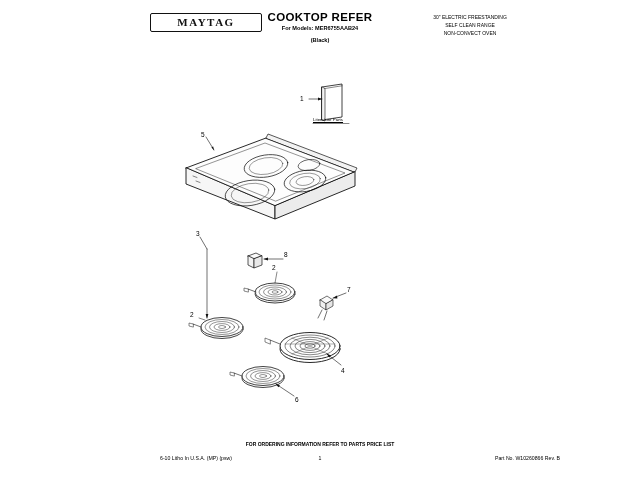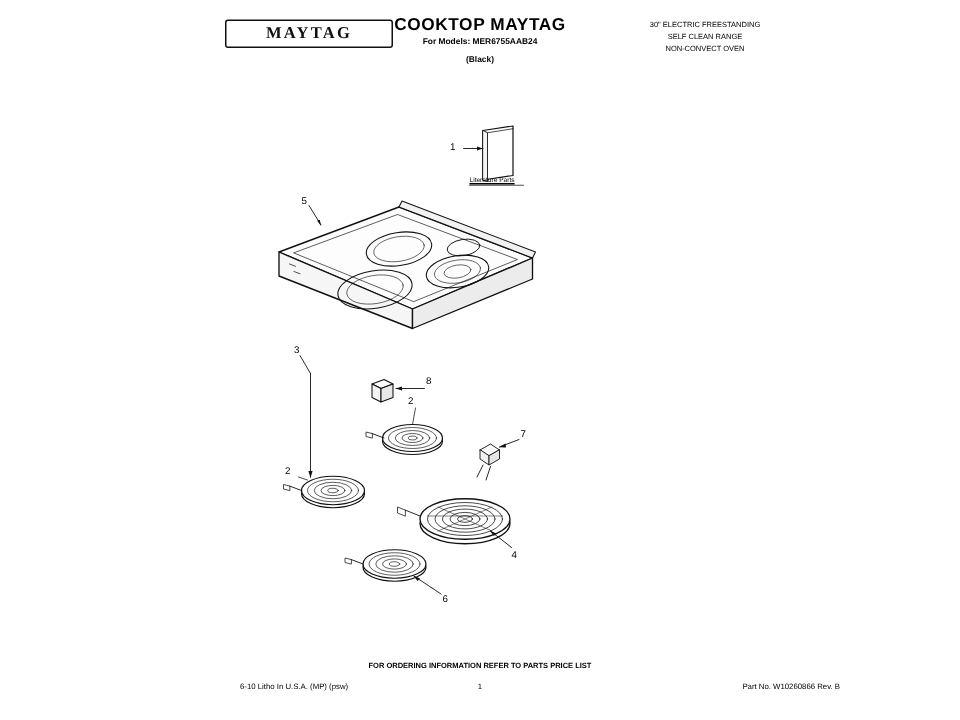--- a/index.html
+++ b/index.html
@@ -132,21 +132,21 @@
 </head>
 <body>
 
 <div id="page">
 
   <div class="logo-box">
     <span class="logo-text">MAYTAG</span>
   </div>
 
   <div class="title-block">
-    <div class="title-main">COOKTOP MAYTAG</div>
+    <div class="title-main">COOKTOP REFER</div>
     <div class="title-sub">For Models: MER6755AAB24</div>
     <div class="title-sub2">(Black)</div>
   </div>
 
   <div class="header-right">
     <div>30" ELECTRIC FREESTANDING</div>
     <div>SELF CLEAN RANGE</div>
     <div>NON-CONVECT OVEN</div>
   </div>
 

